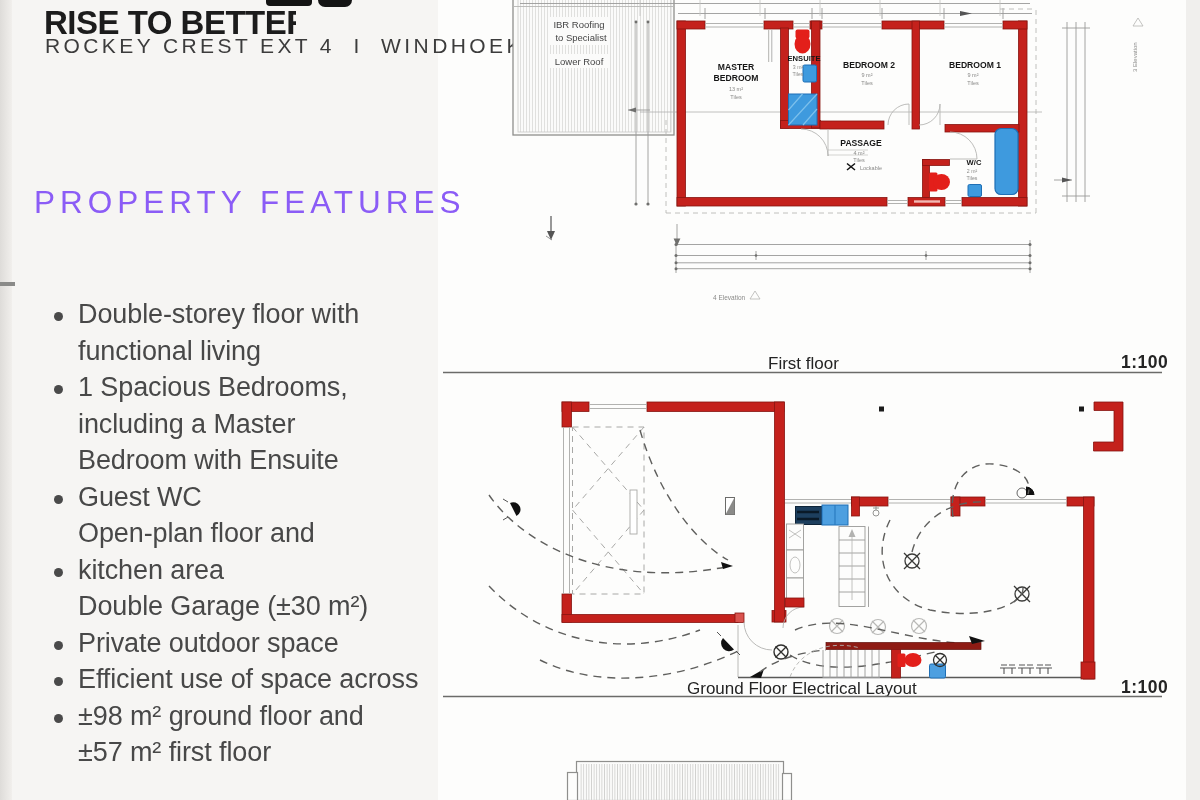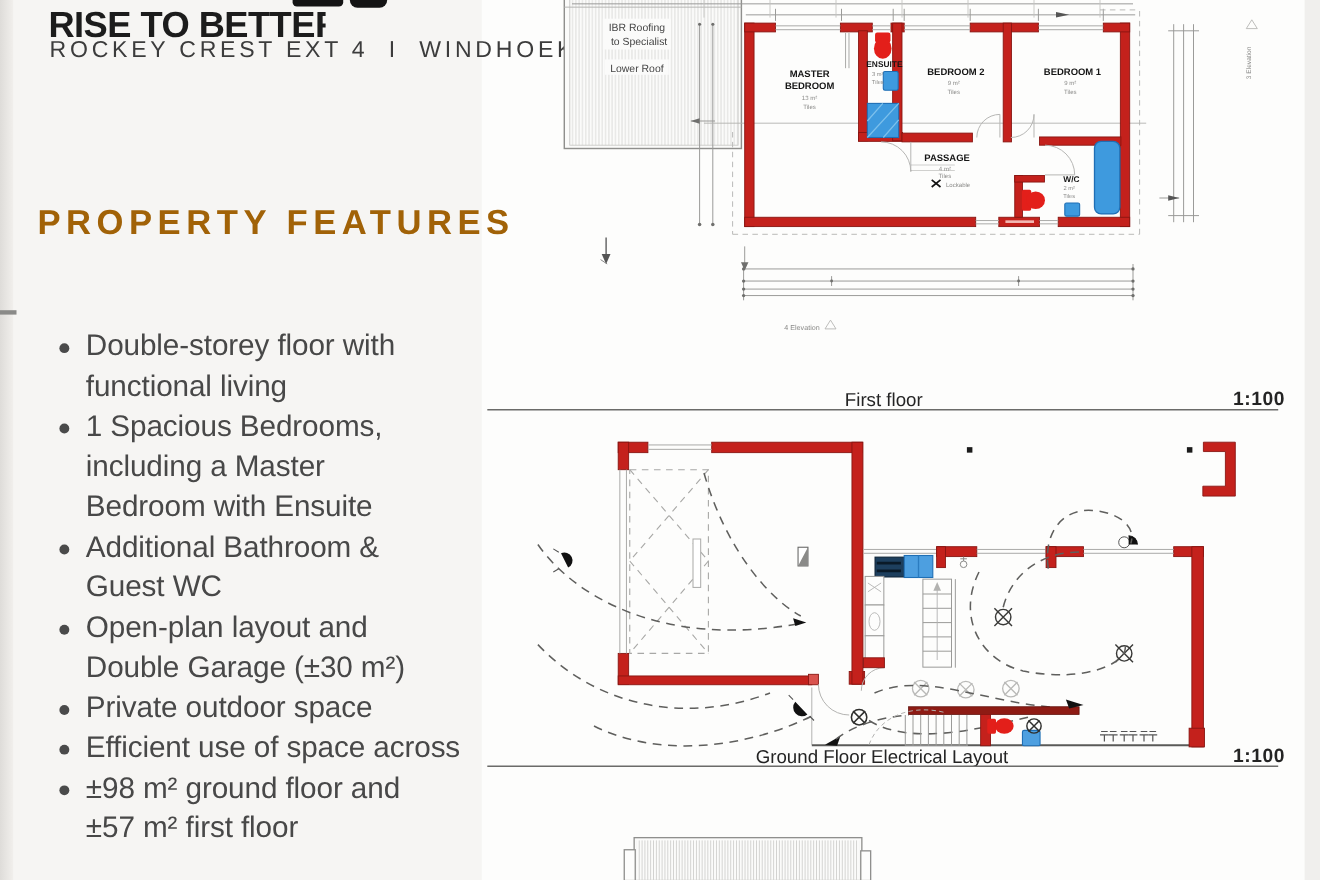--- a/index.html
+++ b/index.html
@@ -18,31 +18,31 @@
 <div class="abs" style="left:0;top:282px;width:15px;height:4px;background:#8a8a88"></div>
 
 <div class="abs" style="left:266px;top:0;width:46px;height:6px;background:#141414;border-radius:0 0 4px 4px"></div>
 
 <div class="abs" style="left:318px;top:0;width:34px;height:7px;background:#141414;border-radius:0 0 10px 10px"></div>
 
 <div class="abs" style="left:44px;top:4px;width:252px;height:44px;overflow:hidden;white-space:nowrap;font-size:33px;font-weight:bold;color:#1c1c1c;letter-spacing:-0.5px">RISE TO BETTER</div>
 
 <div class="abs" style="left:45px;top:33.5px;font-size:21px;color:#3c3c3c;letter-spacing:3.4px;white-space:nowrap">ROCKEY CREST EXT 4&nbsp;&nbsp;I&nbsp;&nbsp;WINDHOEK</div>
 
-<div class="abs" style="left:34px;top:183.5px;font-size:31.5px;font-weight:700;color:#a16207;letter-spacing:5px;white-space:nowrap">PROPERTY FEATURES</div>
+<div class="abs" style="left:34px;top:183.5px;font-size:31.5px;font-weight:400;color:#8b5cf6;letter-spacing:5px;white-space:nowrap">PROPERTY FEATURES</div>
 
 <div class="abs" style="left:78px;top:296px;width:420px;font-size:27px;line-height:36.5px;color:#484848;letter-spacing:-0.1px">
 <div>Double-storey floor with</div>
 <div>functional living</div>
 <div>1 Spacious Bedrooms,</div>
 <div>including a Master</div>
 <div>Bedroom with Ensuite</div>
-<div>Additional Bathroom &amp;</div>
 <div>Guest WC</div>
-<div>Open-plan layout and</div>
+<div>Open-plan floor and</div>
+<div>kitchen area</div>
 <div>Double Garage (±30 m²)</div>
 <div>Private outdoor space</div>
 <div>Efficient use of space across</div>
 <div>±98 m² ground floor and</div>
 <div>±57 m² first floor</div>
 </div>
 
 <div class="abs" style="left:54px;top:312.0px;width:9px;height:9px;border-radius:50%;background:#4a4a4a"></div>
 <div class="abs" style="left:54px;top:385.0px;width:9px;height:9px;border-radius:50%;background:#4a4a4a"></div>
 <div class="abs" style="left:54px;top:494.5px;width:9px;height:9px;border-radius:50%;background:#4a4a4a"></div>

